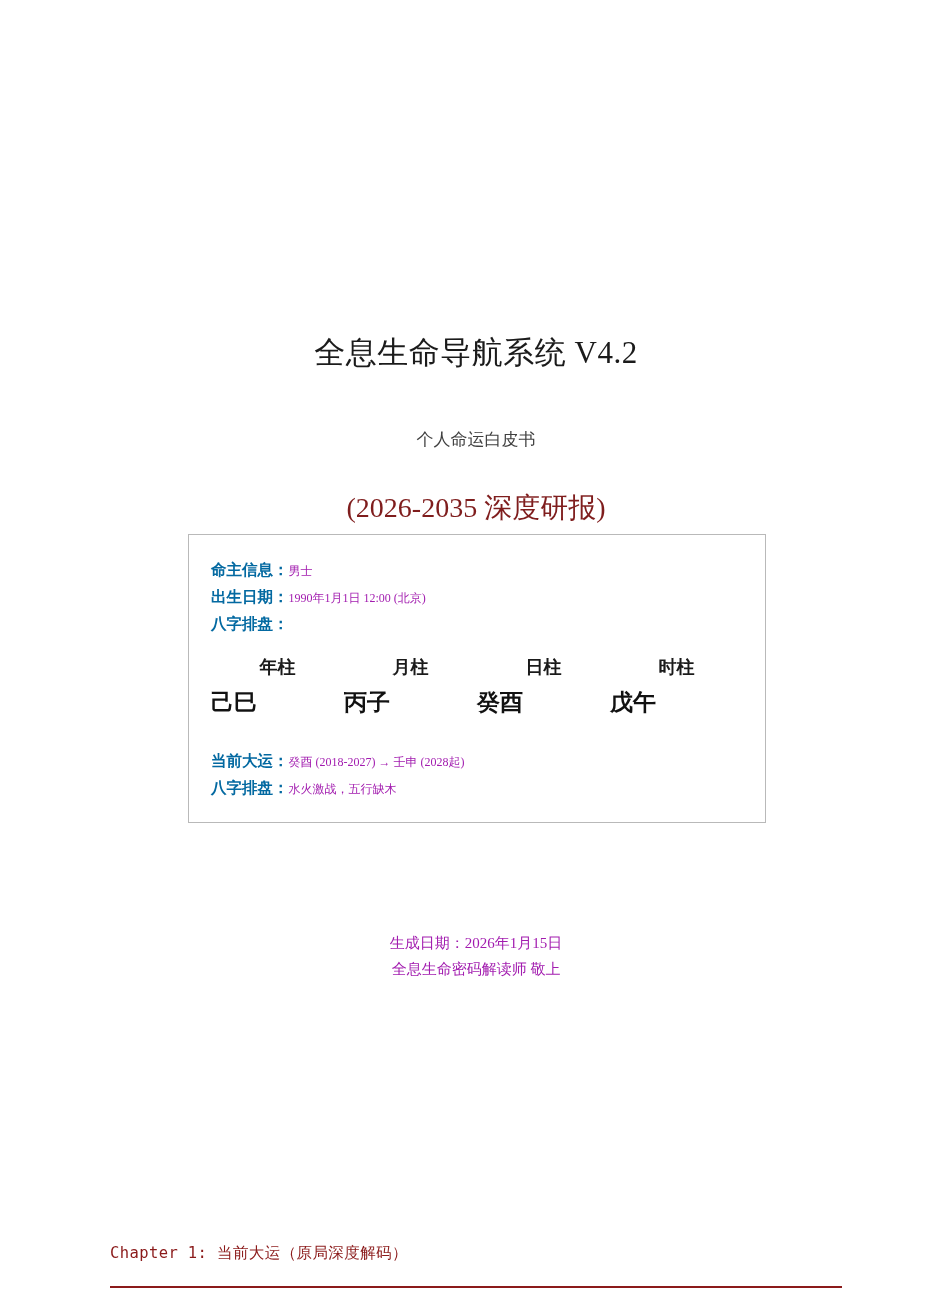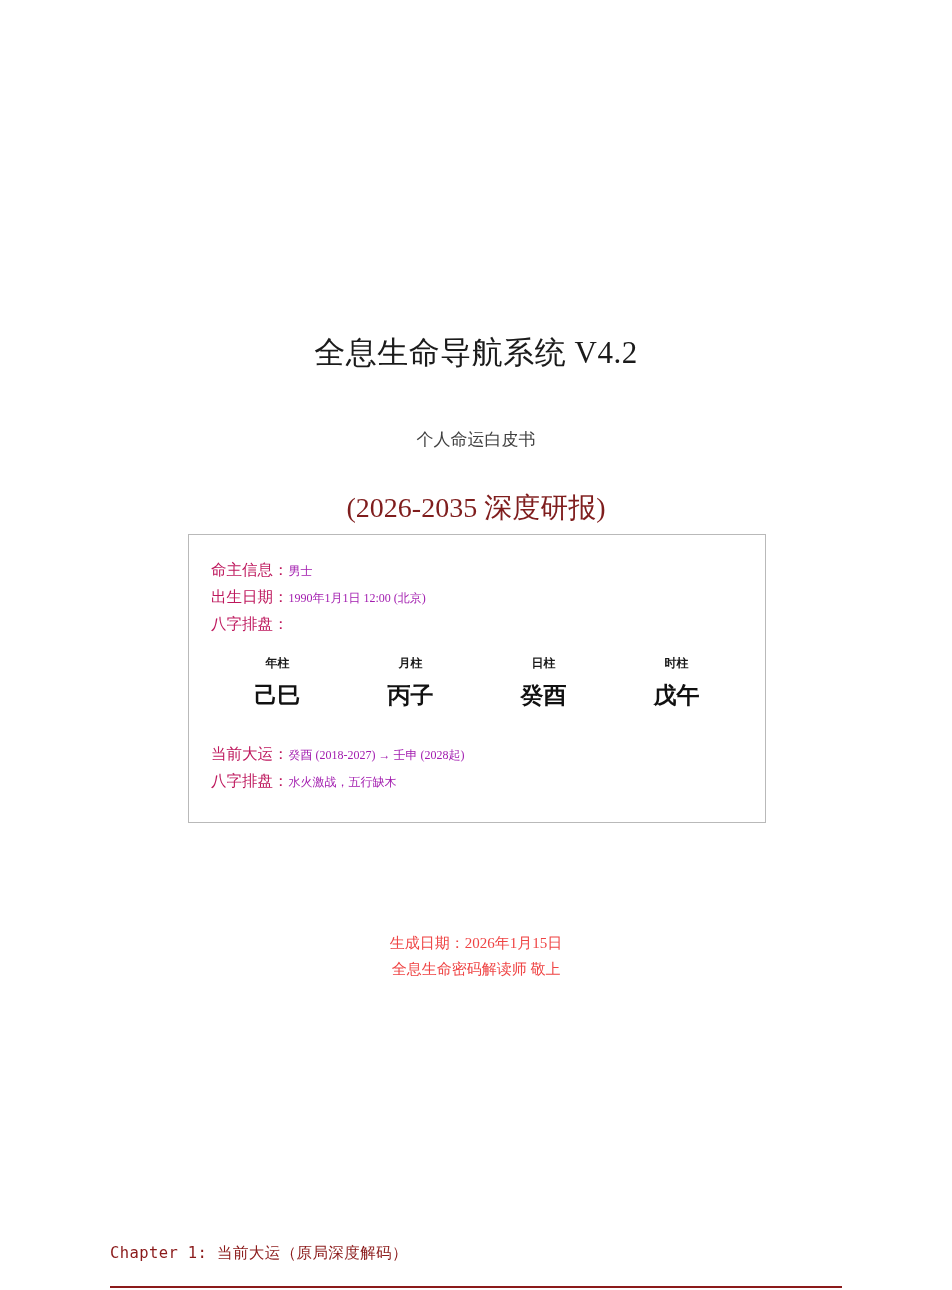--- a/index.html
+++ b/index.html
@@ -68,63 +68,63 @@
   .info-inner {
     padding: 22px 22px 0 22px;
   }
   .info-row {
     font-size: 15.5px;
     line-height: 26px;
     color: #1a1a1a;
     white-space: nowrap;
   }
   .info-label {
-    font-weight: normal;
-    color: #be185d;
+    font-weight: bold;
+    color: #0369a1;
   }
   .info-val {
     font-weight: normal;
     color: #a21caf;
     font-size: 12px;
   }
 
   
   .bazi-table {
     width: 100%;
     border-collapse: collapse;
     margin-top: 18px;
     table-layout: fixed;
   }
   .bazi-table th {
-    font-size: 12px;
+    font-size: 18px;
     font-weight: bold;
     color: #1a1a1a;
     padding: 0 0 8px 0;
     text-align: center;
   }
   .bazi-table td {
     font-size: 23px;
     font-weight: bold;
     color: #111111;
     padding: 0 0 4px 0;
-    text-align: center;
+    text-align: left;
   }
 
   .info-bottom {
     margin-top: 26px;
   }
 
   
   .footer-meta {
     position: absolute;
     left: 0;
     top: 930px;
     width: 952px;
     text-align: center;
-    color: #ef4444;
+    color: #a21caf;
   }
   .footer-meta div {
     font-size: 15px;
     line-height: 26px;
   }
 
   
   .chapter-heading {
     position: absolute;
     left: 110px;

